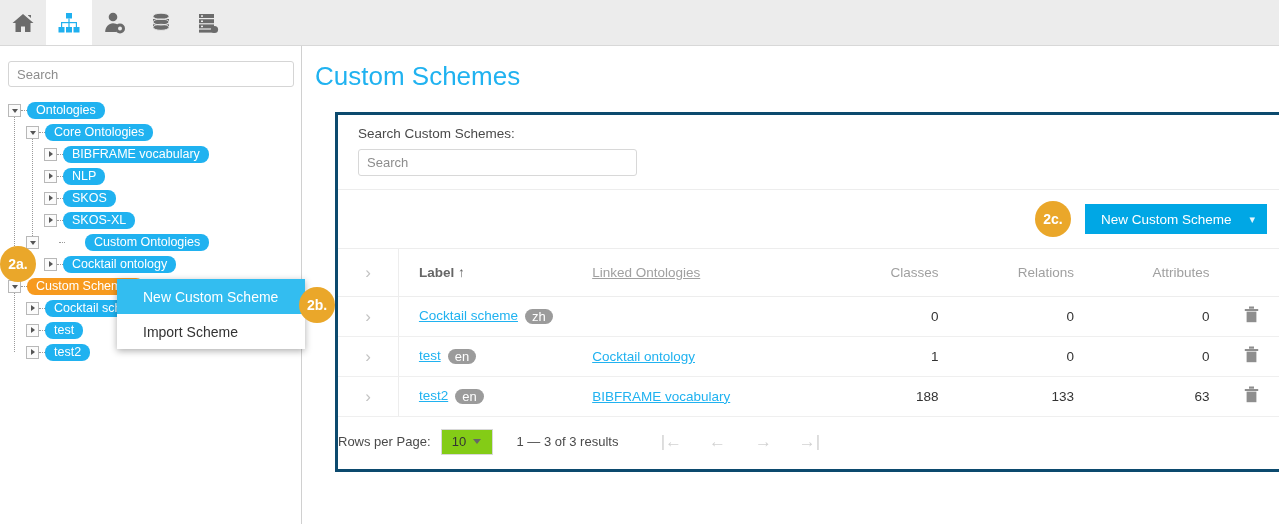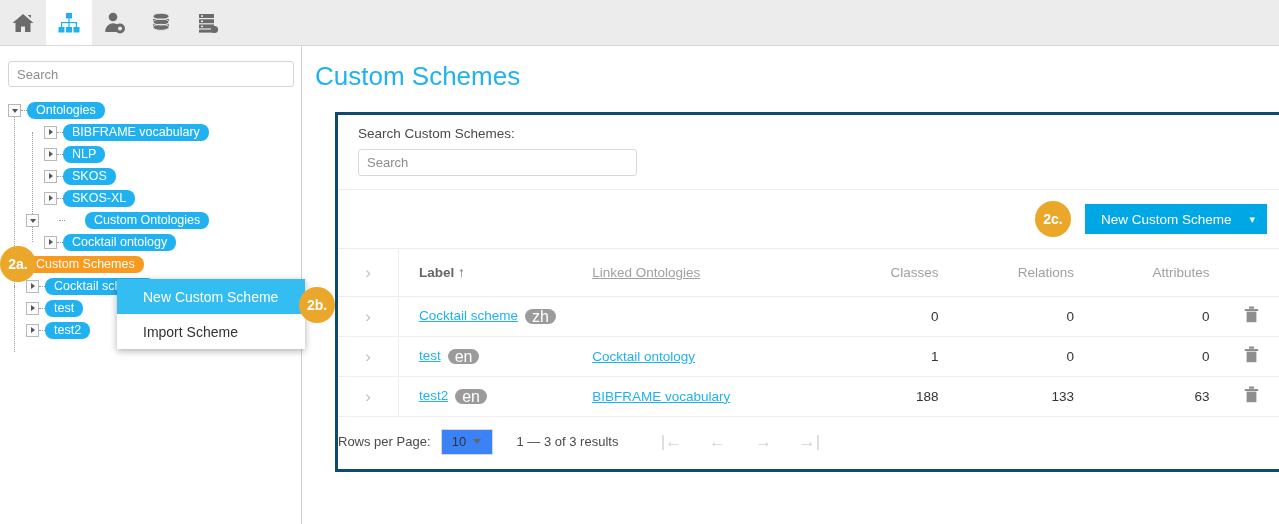--- a/index.html
+++ b/index.html
@@ -232,40 +232,40 @@
     color: #c3c3c3; font-size: 17px; cursor: pointer;
     display: inline-block; line-height: 1;
   }
   .alink {
     color: #20b2f0; text-decoration: underline; cursor: pointer;
   }
   .lang-badge {
     display: inline-block;
     background: #9b9b9b; color: #fff;
     border-radius: 9px;
-    font-size: 16px; line-height: 15px;
+    font-size: 13px; line-height: 15px;
     padding: 0 7px;
     margin-left: 7px;
     vertical-align: middle;
   }
   .trash { cursor: pointer; }
 
   
   #paginator {
     position: absolute; left: 0; bottom: 0;
     width: 100%; height: 55px;
     display: flex; align-items: center; justify-content: flex-start;
     padding-right: 14px;
     font-size: 13px; color: #4a4a4a;
   }
   #rows-label { margin-right: 10px; }
   #rows-select {
     width: 52px; height: 26px;
     border: 1px solid #d8d8d8;
-    background: #3b82f6;
+    background: #84cc16;
     display: flex; align-items: center; justify-content: center;
     gap: 7px;
     font-size: 13px; color: #333;
     cursor: pointer;
     margin-right: 24px;
   }
   #rows-caret {
     width: 0; height: 0;
     border-left: 4px solid transparent;
     border-right: 4px solid transparent;
@@ -350,20 +350,25 @@
   </div>
 </div>
 
 <div id="left-panel">
   <input id="tree-search" type="text" placeholder="Search" style="">
   <div id="tree">
       <div class="tnode" style="padding-left: 8px;">
         <span class="twist open"></span>
         <span class="tdash"></span>
         <span class="pill">Ontologies</span>
+      </div>
+      <div class="tnode" style="padding-left: 26px;">
+        <span class="twist open"></span>
+        <span class="tdash"></span>
+        <span class="pill">Core Ontologies</span>
       </div>
       <div class="tnode" style="padding-left: 44px;">
         <span class="twist closed"></span>
         <span class="tdash"></span>
         <span class="pill">BIBFRAME vocabulary</span>
       </div>
       <div class="tnode" style="padding-left: 44px;">
         <span class="twist closed"></span>
         <span class="tdash"></span>
         <span class="pill">NLP</span>

